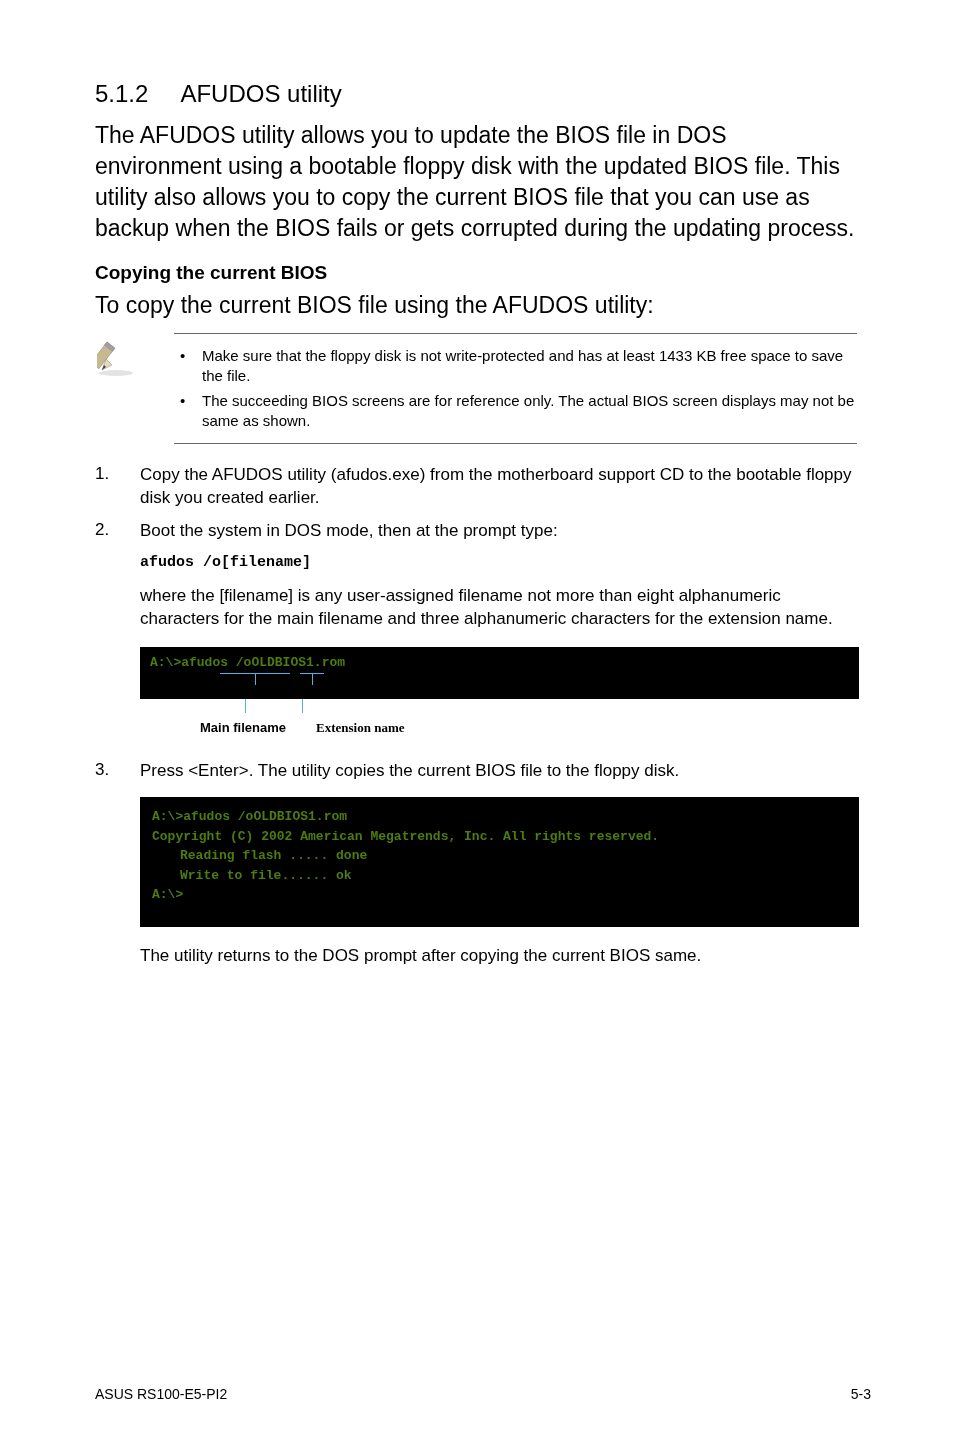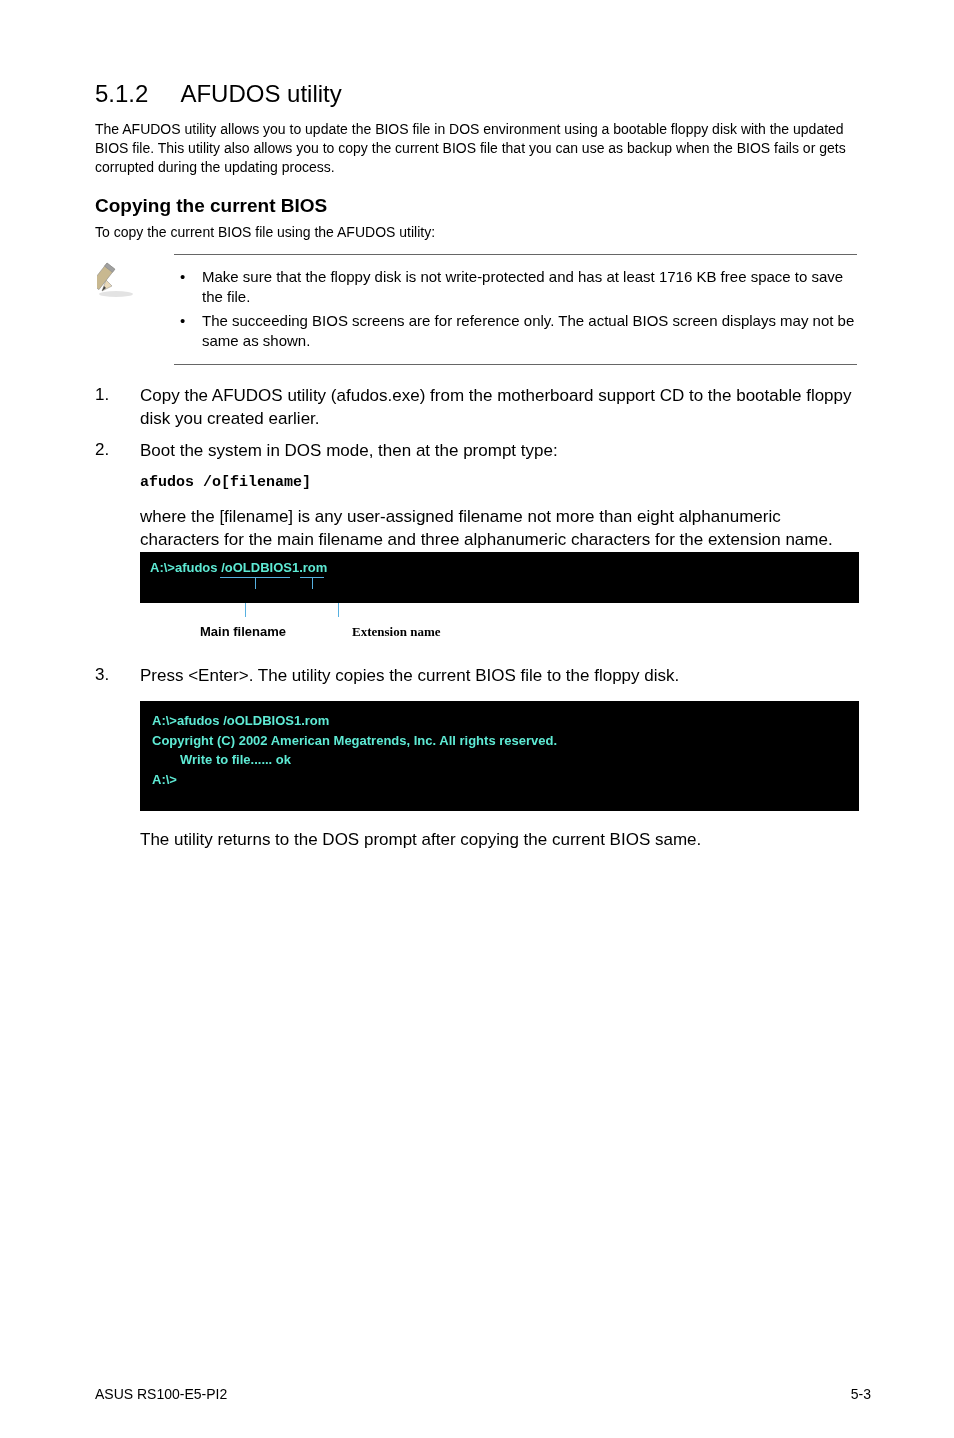--- a/index.html
+++ b/index.html
@@ -12,21 +12,21 @@
       padding: 80px 95px 40px 95px;
       position: relative;
     }
     h2 {
       font-size: 24px;
       font-weight: normal;
       margin-bottom: 12px;
     }
     .sec-num { display: inline-block; margin-right: 32px; }
     p.body-text {
-      font-size: 14px;
+      font-size: 23px;
       line-height: 1.35;
       margin-bottom: 18px;
     }
     h3 {
       font-size: 19px;
       font-weight: bold;
       margin-bottom: 6px;
       margin-top: 6px;
     }
     .note-block {
@@ -70,37 +70,36 @@
     }
     .step-body { flex: 1; font-size: 17px; line-height: 1.35; }
     .code-inline {
       font-family: "Courier New", Courier, monospace;
       font-weight: bold;
       font-size: 15px;
       margin: 10px 0 12px 0;
     }
     .terminal {
       background: #000000;
-      color: #5eead4;
-      font-family: Liberation Sans, sans-serif;
+      color: #4d7c0f;
+      font-family: Liberation Mono, monospace;
       font-size: 13px;
       font-weight: bold;
       padding: 6px 10px;
       line-height: 1.5;
-      margin: 0 0 4px 0;
+      margin: 16px 0 4px 0;
     }
     .term-line { white-space: pre; }
     .term-line.indent { padding-left: 28px; }
     .anno-row {
       display: flex;
       font-size: 13px;
       font-weight: bold;
       padding-left: 34px;
       margin-bottom: 14px;
-      gap: 36px;
     }
     .anno-col { position: relative; }
     .anno1 { width: 142px; }
     .anno2 { width: 140px; font-family: Liberation Serif, serif; }
     .anno-label { padding-top: 16px; display: inline-block; }
     .footer {
       position: absolute;
       bottom: 36px;
       left: 95px;
       right: 83px;
@@ -140,21 +139,21 @@
           <polygon points="5,33 7,28 9,30" fill="#444"></polygon>
           <rect x="10" y="5" width="10" height="26" transform="rotate(38 10 5)" fill="#c8b890" stroke="#888" stroke-width="0.5"></rect>
           <rect x="10" y="5" width="10" height="4" transform="rotate(38 10 5)" fill="#a0a0a0" stroke="#888" stroke-width="0.5"></rect>
         </svg>
       </span>
     </td>
     <td class="content-cell">
       <ul class="note-bullets">
         <li>
                 <span class="bull">•</span>
-                <span>Make sure that the floppy disk is not write-protected and has at least 1716 KB free space to save the file.</span>
+                <span>Make sure that the floppy disk is not write-protected and has at least 1433 KB free space to save the file.</span>
               </li>
         <li>
                 <span class="bull">•</span>
                 <span>The succeeding BIOS screens are for reference only. The actual BIOS screen displays may not be same as shown.</span>
               </li>
       </ul>
     </td>
   </tr>
       </tbody>
     </table>
@@ -194,20 +193,21 @@
     </div>
   </li>
   <li>
     <span class="step-num">3.</span>
     <div class="step-body">
       <div>Press &lt;Enter&gt;. The utility copies the current BIOS file to the floppy disk.</div>
 
       <div class="terminal" style="padding:10px 12px 22px 12px; margin-top:14px">
         <div class="term-line">A:\&gt;afudos /oOLDBIOS1.rom</div>
         <div class="term-line">Copyright (C) 2002 American Megatrends, Inc. All rights reserved.</div>
+        <div class="term-line indent">Reading flash ..... done</div>
         <div class="term-line indent">Write to file...... ok</div>
         <div class="term-line">A:\&gt;</div>
       </div>
 
       <div class="post-text">The utility returns to the DOS prompt after copying the current BIOS same.</div>
     </div>
   </li>
 </ol>
 
 <div class="footer">

